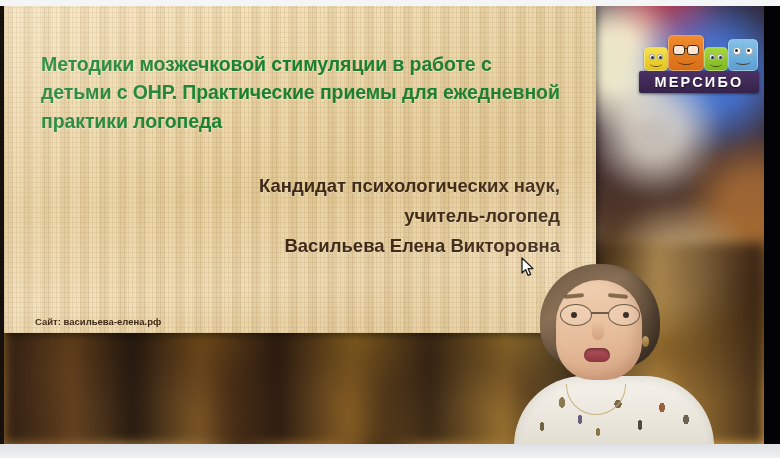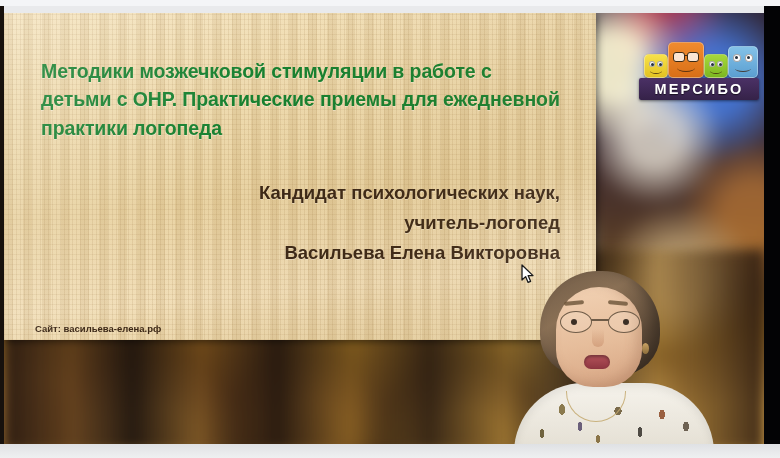--- a/index.html
+++ b/index.html
@@ -53,21 +53,20 @@
     background: #17110d;
   }
 
   
   .stage {
     position: absolute;
     left: 4px; top: 6px;
     width: 760px; height: 438px;
     overflow: hidden;
     background: #2a2133;
-    margin-top: 7px;
   }
 
   
   .bokeh-bg {
     position: absolute;
     inset: 0;
     background:
       radial-gradient(circle at 93% 97%, rgba(255,198,90,.85) 0 6%, transparent 14%),
       radial-gradient(circle at 78% 93%, rgba(255,215,130,.75) 0 5%, transparent 12%),
       radial-gradient(circle at 60% 96%, rgba(255,190,80,.6) 0 6%, transparent 13%),

